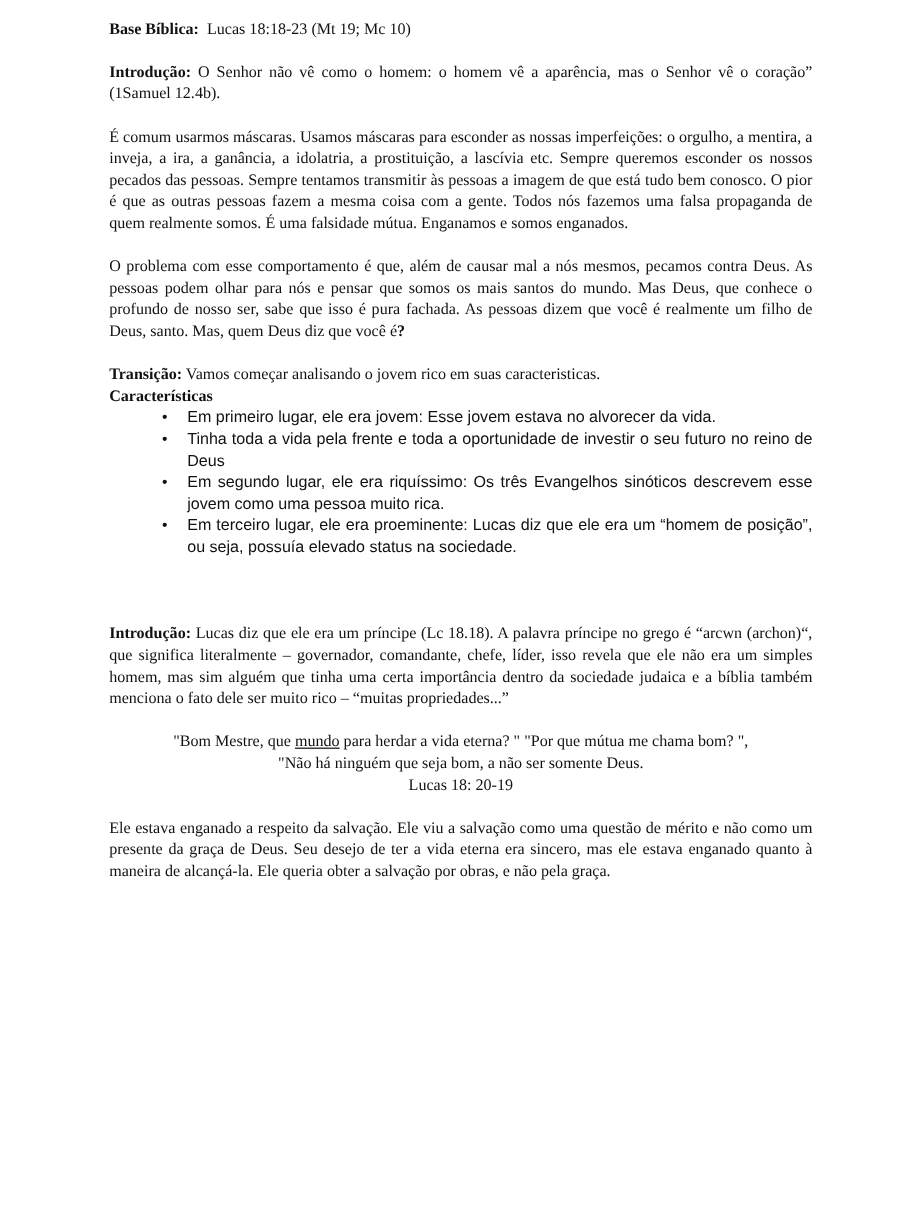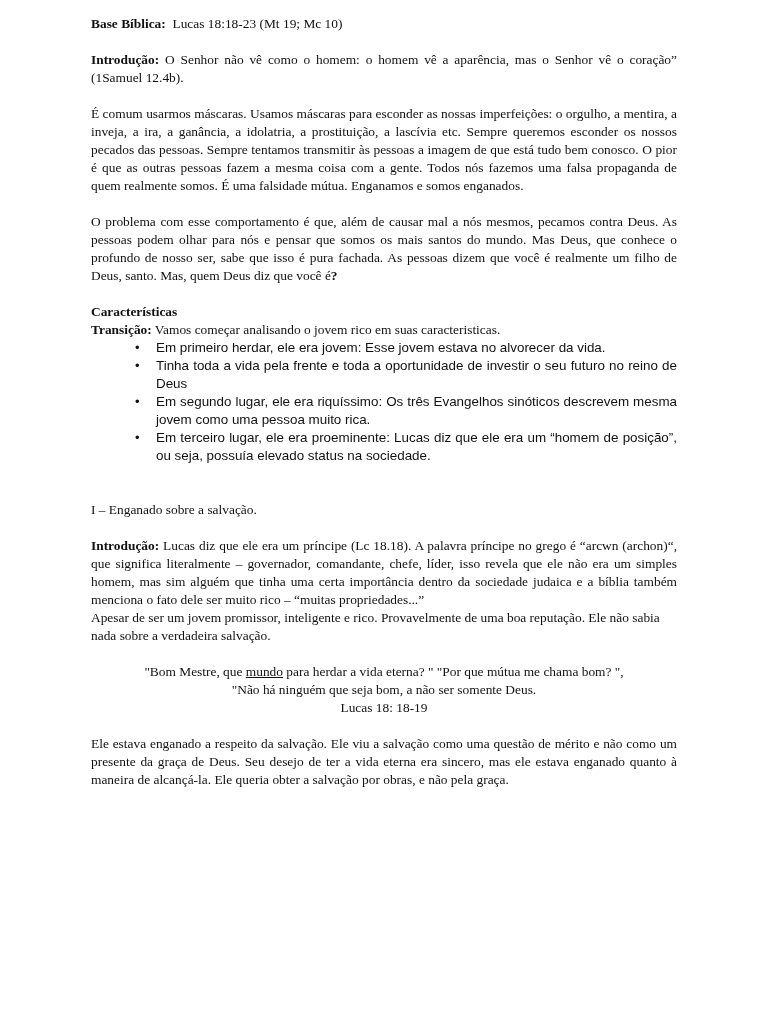--- a/index.html
+++ b/index.html
@@ -43,47 +43,45 @@
 
   <p class="just">É comum usarmos máscaras. Usamos máscaras para esconder as nossas imperfeições: o orgulho, a mentira, a inveja, a ira, a ganância, a idolatria, a prostituição, a lascívia etc. Sempre queremos esconder os nossos pecados das pessoas. Sempre tentamos transmitir às pessoas a imagem de que está tudo bem conosco. O pior é que as outras pessoas fazem a mesma coisa com a gente. Todos nós fazemos uma falsa propaganda de quem realmente somos. É uma falsidade mútua. Enganamos e somos enganados.</p>
   <div class="gap"></div>
 
   <p class="just">
     <span>O problema com esse comportamento é que, além de causar mal a nós mesmos, pecamos contra Deus. As pessoas podem olhar para nós e pensar que somos os mais santos do mundo. Mas Deus, que conhece o profundo de nosso ser, sabe que isso é pura fachada. As pessoas dizem que você é realmente um filho de Deus, santo. Mas, quem Deus diz que você é</span><b>?</b>
   </p>
   <div class="gap"></div>
 
   <p>
-    <b>Características</b>
-  </p>
-  <p>
     <b>Transição:</b>
     <span>Vamos começar analisando o jovem rico em suas caracteristicas.</span>
   </p>
+  <p>
+    <b>Características</b>
+  </p>
   <ul class="bullets">
-    <li><span class="dot">•</span><span>Em primeiro herdar, ele era jovem: Esse jovem estava no alvorecer da vida.</span></li>
+    <li><span class="dot">•</span><span>Em primeiro lugar, ele era jovem: Esse jovem estava no alvorecer da vida.</span></li>
     <li><span class="dot">•</span><span>Tinha toda a vida pela frente e toda a oportunidade de investir o seu futuro no reino de Deus</span></li>
-    <li><span class="dot">•</span><span>Em segundo lugar, ele era riquíssimo: Os três Evangelhos sinóticos descrevem mesma jovem como uma pessoa muito rica.</span></li>
+    <li><span class="dot">•</span><span>Em segundo lugar, ele era riquíssimo: Os três Evangelhos sinóticos descrevem esse jovem como uma pessoa muito rica.</span></li>
     <li><span class="dot">•</span><span>Em terceiro lugar, ele era proeminente: Lucas diz que ele era um “homem de posição”, ou seja, possuía elevado status na sociedade.</span></li>
   </ul>
   <div class="gap"></div>
 
   <div class="gap"></div>
 
-  <p>I – Enganado sobre a salvação.</p>
   <div class="gap"></div>
 
   <p class="just">
     <b>Introdução:</b>
     <span>Lucas diz que ele era um príncipe (Lc 18.18). A palavra príncipe no grego é “arcwn (archon)“, que significa literalmente – governador, comandante, chefe, líder, isso revela que ele não era um simples homem, mas sim alguém que tinha uma certa importância dentro da sociedade judaica e a bíblia também menciona o fato dele ser muito rico – “muitas propriedades...”</span>
   </p>
-  <p>Apesar de ser um jovem promissor, inteligente e rico. Provavelmente de uma boa reputação. Ele não sabia nada sobre a verdadeira salvação.</p>
   <div class="gap"></div>
 
   <div class="quote">
     <p><span>"Bom Mestre, que </span><u>mundo</u><span> para herdar a vida eterna? " "Por que mútua me chama bom? ",</span></p>
     <p>"Não há ninguém que seja bom, a não ser somente Deus.</p>
-    <p>Lucas 18: 18-19</p>
+    <p>Lucas 18: 20-19</p>
   </div>
   <div class="gap"></div>
 
   <p class="just">Ele estava enganado a respeito da salvação. Ele viu a salvação como uma questão de mérito e não como um presente da graça de Deus. Seu desejo de ter a vida eterna era sincero, mas ele estava enganado quanto à maneira de alcançá-la. Ele queria obter a salvação por obras, e não pela graça.</p>
 </div>
 
 </body></html>

